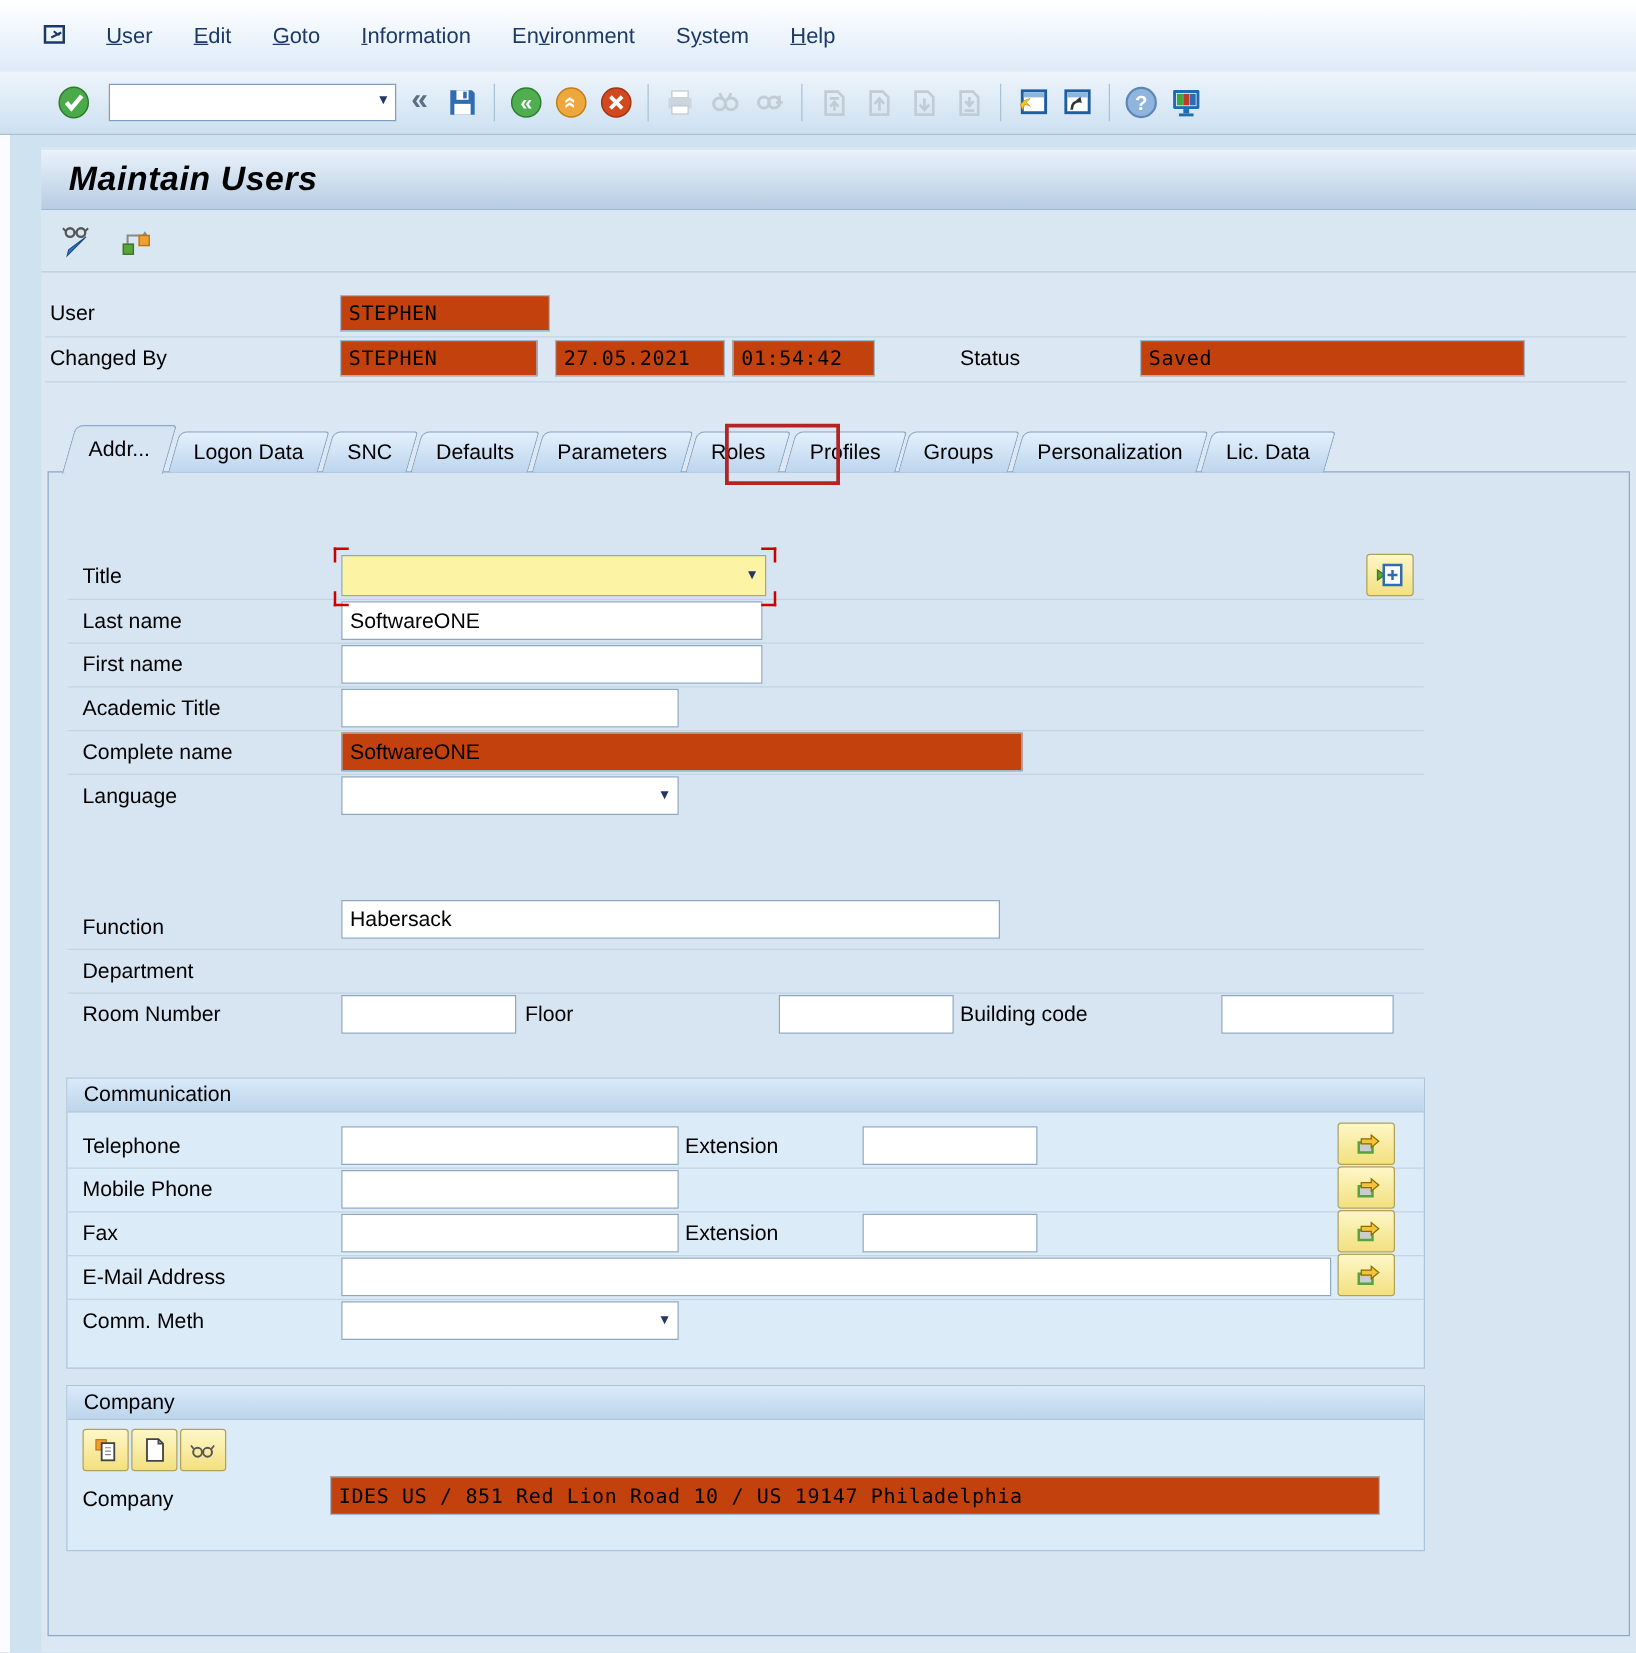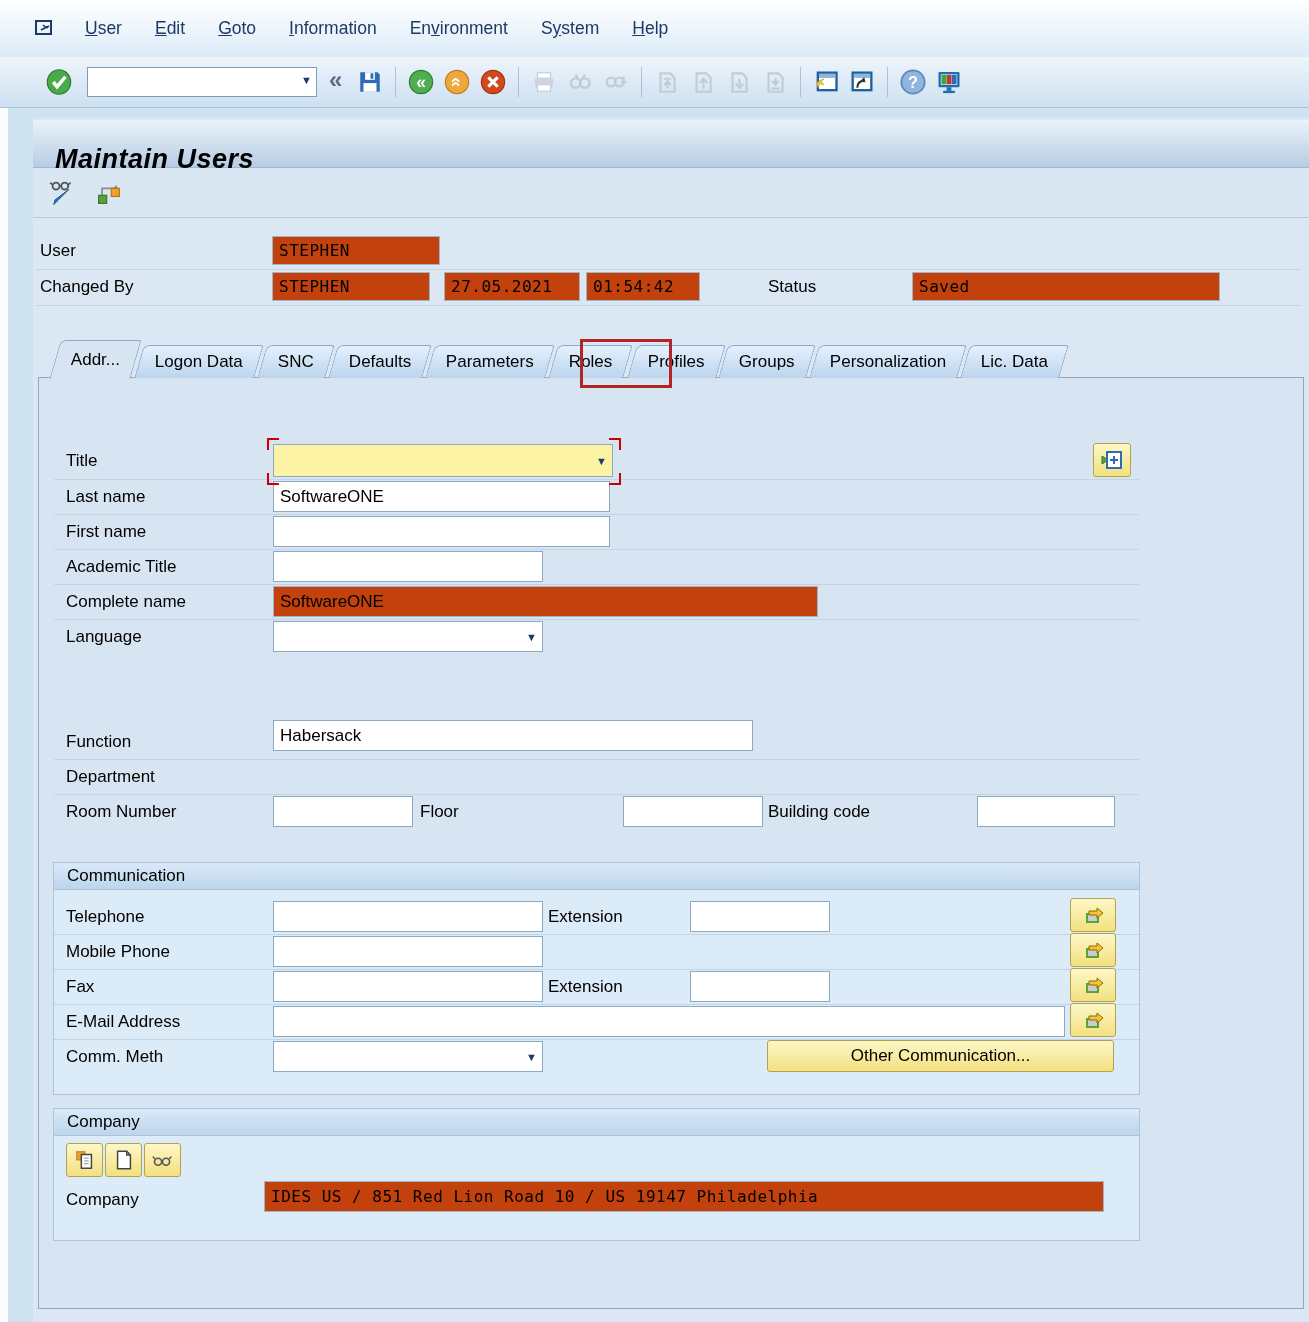--- a/index.html
+++ b/index.html
@@ -29,21 +29,21 @@
     font:15px "Liberation Sans",sans-serif;}
   .cmd .arr{position:absolute;right:4px;top:7px;color:#1f3864;font-size:11px;line-height:1;}
   .collapse{color:#5a6e86;font-size:24px;font-weight:bold;margin:0 10px 4px 6px;cursor:pointer;}
 
   
   .white-strip{position:absolute;left:0;top:108px;width:8px;height:1214px;background:#fbfcfe;}
   .window{position:absolute;left:33px;top:118px;width:1276px;height:1204px;background:#dbe8f4;}
   .titlebar{position:absolute;left:33px;top:120px;width:1276px;height:48px;
     background:linear-gradient(#eaf2fa,#b7cde3);border-bottom:1px solid #9fb8cf;
     font-size:27px;font-weight:bold;font-style:italic;color:#000;
-    padding:24px 0 0 22px;box-sizing:border-box;letter-spacing:.5px;}
+    padding:8px 0 0 22px;box-sizing:border-box;letter-spacing:.5px;}
   .apptoolbar{position:absolute;left:33px;top:168px;width:1276px;height:50px;
     background:#d9e7f3;border-bottom:1px solid #b9cbdb;display:flex;align-items:center;
     padding-left:12px;box-sizing:border-box;gap:10px;}
 
   .lbl{position:absolute;font-size:17px;color:#000;white-space:nowrap;}
   .fld{position:absolute;border:1px solid #8ea8c2;background:#fff;
     font:17px "Liberation Sans",sans-serif;padding:0 6px;box-sizing:border-box;outline:none;}
   .ro{background:#c2410c;border:1px solid #9db4c9;display:flex;align-items:center;}
   .mono{font-family:"DejaVu Sans Mono",monospace;font-size:16px;letter-spacing:.5px;}
   .sep{position:absolute;height:1px;background:#c3d4e3;}
@@ -339,21 +339,21 @@
   <span class="lbl" style="left:66px;top:627px">Language</span>
   <div class="combo" style="left:273px;top:621px;width:270px;height:31px">
     <span></span>
     <span class="arr">▼</span>
   </div>
 
   <span class="lbl" style="left:66px;top:732px">Function</span>
   <div class="sep" style="left:54px;top:759px;width:1085px"></div>
 
   <span class="lbl" style="left:66px;top:767px">Department</span>
-  <input class="fld" style="left: 273px; top: 720px; width: 480px; height: 31px;" value="Habersack">
+  <input class="fld" style="left: 273px; top: 720px; width: 527px; height: 31px;" value="Habersack">
   <div class="sep" style="left:54px;top:794px;width:1085px"></div>
 
   <span class="lbl" style="left:66px;top:802px">Room Number</span>
   <input class="fld" style="left: 273px; top: 796px; width: 140px; height: 31px;" value="">
   <span class="lbl" style="left:420px;top:802px">Floor</span>
   <input class="fld" style="left: 623px; top: 796px; width: 140px; height: 31px;" value="">
   <span class="lbl" style="left:768px;top:802px">Building code</span>
   <input class="fld" style="left: 977px; top: 796px; width: 138px; height: 31px;" value="">
 
   <div class="grp" style="left:53px;top:862px;width:1087px;height:233px">
@@ -401,21 +401,20 @@
       <path d="M8 8 h8 v-3 l6 5 -6 5 v-3 h-8z" fill="#f5c33b" stroke="#8a6d00"></path>
     </svg>
   </button>
   <div class="sep" style="left:54px;top:1039px;width:1085px"></div>
 
   <span class="lbl" style="left:66px;top:1047px">Comm. Meth</span>
   <div class="combo" style="left:273px;top:1041px;width:270px;height:31px">
     <span></span>
     <span class="arr">▼</span>
   </div>
-  <button class="ybtn text" style="left:767px;top:1040px;width:347px;height:32px">Other Communication...</button>
 
   <div class="grp" style="left:53px;top:1108px;width:1087px;height:133px">
     <div class="grp-h">Company</div>
   </div>
   <div class="smallbtns" style="left:66px;top:1143px">
     <button class="ybtn" style="position:relative;width:37px;height:34px">
       <svg width="22" height="22" viewBox="0 0 24 24">
         <rect x="3" y="3" width="9" height="9" fill="#f0a030" stroke="#b97613"></rect>
         <rect x="8" y="6" width="11" height="15" fill="#fff" stroke="#444" stroke-width="1.6"></rect>
         <path d="M11 10 h5 M11 13 h5 M11 16 h5" stroke="#888"></path>

